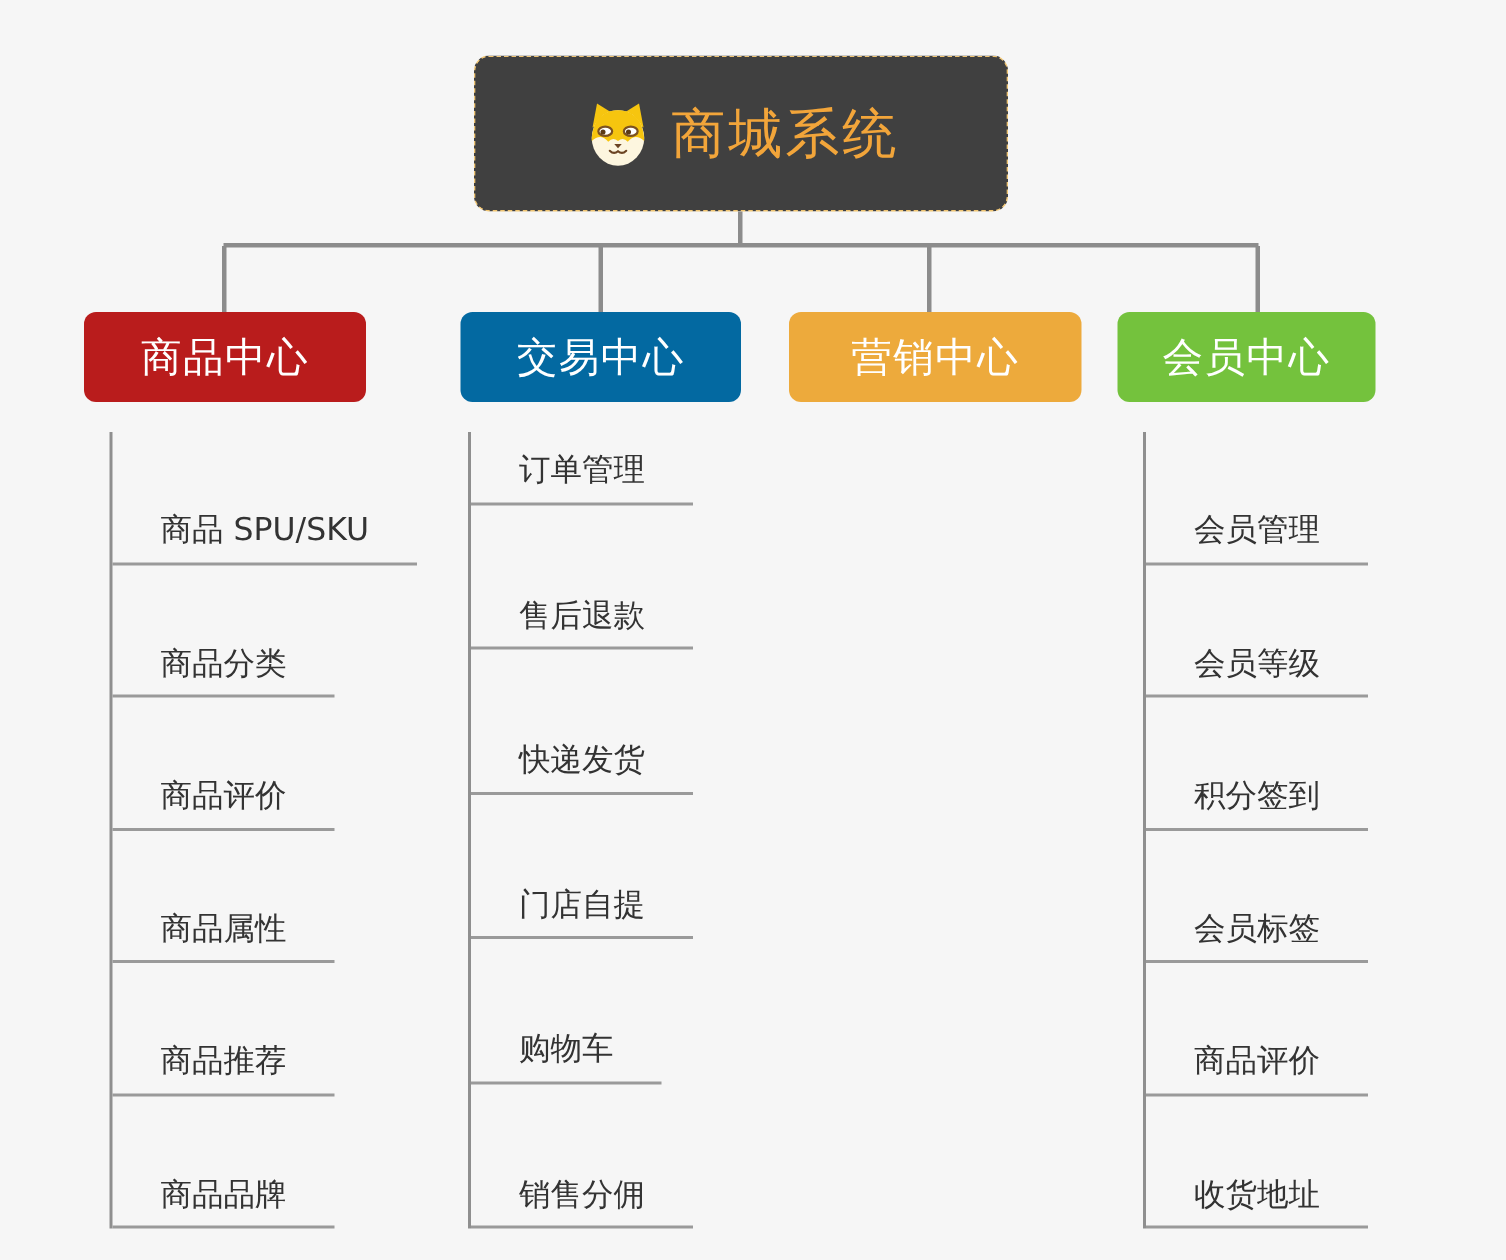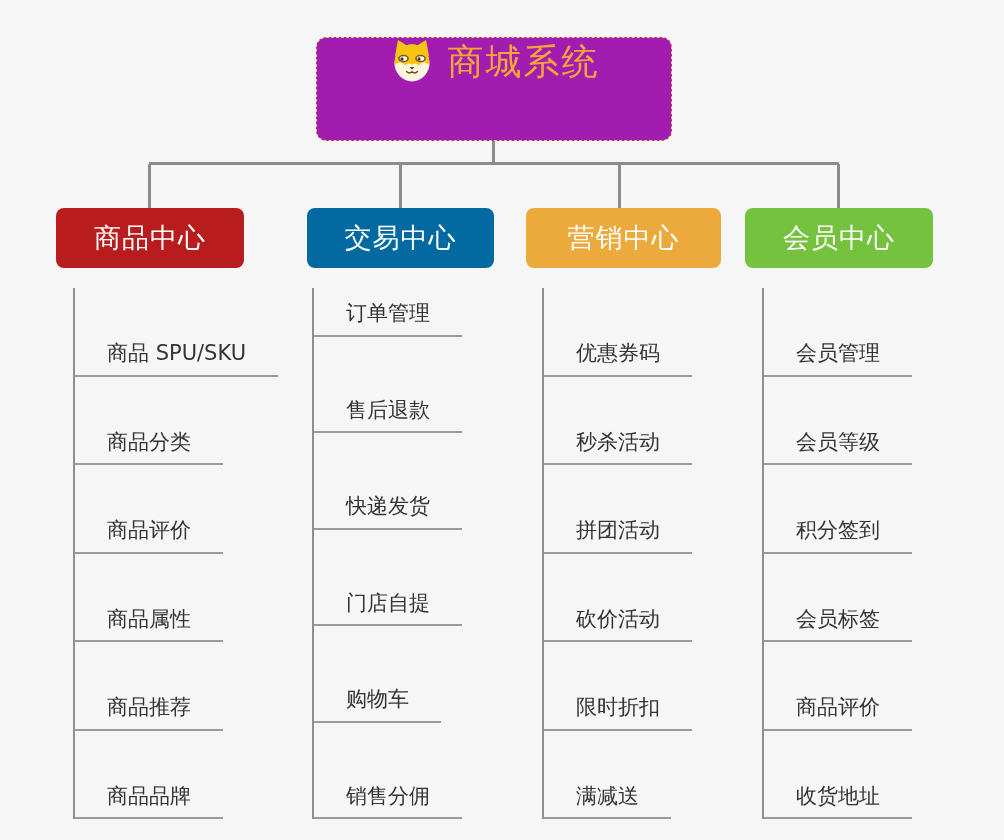--- a/index.html
+++ b/index.html
@@ -9,25 +9,25 @@
     font-family: "DejaVu Sans", "Liberation Sans", sans-serif;
     position: relative;
     overflow: hidden;
   }
   .stage { position: absolute; inset: 0; }
 
   
   .root-node {
     position: absolute; left: 316px; top: 37px;
     width: 356px; height: 104px;
-    background: #a21caf;
+    background: #404040;
     border: 1px dashed #f0c573;
     border-radius: 10px;
     box-sizing: border-box;
-    display: flex; align-items: flex-start; justify-content: center;
+    display: flex; align-items: center; justify-content: center;
     gap: 13px;
   }
   .root-title {
     font-size: 36px;
     color: #f2a53a;
     letter-spacing: 2px;
     white-space: nowrap;
   }
 
   
@@ -44,21 +44,21 @@
   .branch-header {
     position: absolute; top: 208px; height: 60px;
     border-radius: 8px;
     display: flex; align-items: center; justify-content: center;
     color: #ffffff; font-size: 27px; letter-spacing: 1px;
     box-sizing: border-box;
   }
   .bh-1 { left: 56px;  width: 188px; }
   .bh-2 { left: 307px; width: 187px; }
   .bh-3 { left: 526px; width: 195px; }
-  .bh-4 { left: 745px; width: 188px; }
+  .bh-4 { left: 745px; width: 172px; }
 
   
   .branch-column {
     position: absolute; top: 268px;
     border-left: 2px solid #8f8f8f;
     height: 531px;
     display: flex; flex-direction: column; margin-top: 20px;
   }
   .col-1 { left: 73px; }
   .col-2 { left: 312px; gap: 48px; }
@@ -150,40 +150,20 @@
         <span class="leaf-label">门店自提</span>
       </div>
     <div class="leaf-node">
         <span class="leaf-label">购物车</span>
       </div>
     <div class="leaf-node">
         <span class="leaf-label">销售分佣</span>
       </div>
   </div>
 
-  <div class="branch-column col-3">
-    <div class="leaf-node">
-        <span class="leaf-label">优惠券码</span>
-      </div>
-    <div class="leaf-node">
-        <span class="leaf-label">秒杀活动</span>
-      </div>
-    <div class="leaf-node">
-        <span class="leaf-label">拼团活动</span>
-      </div>
-    <div class="leaf-node">
-        <span class="leaf-label">砍价活动</span>
-      </div>
-    <div class="leaf-node">
-        <span class="leaf-label">限时折扣</span>
-      </div>
-    <div class="leaf-node">
-        <span class="leaf-label">满减送</span>
-      </div>
-  </div>
 
   <div class="branch-column col-4">
     <div class="leaf-node">
         <span class="leaf-label">会员管理</span>
       </div>
     <div class="leaf-node">
         <span class="leaf-label">会员等级</span>
       </div>
     <div class="leaf-node">
         <span class="leaf-label">积分签到</span>

